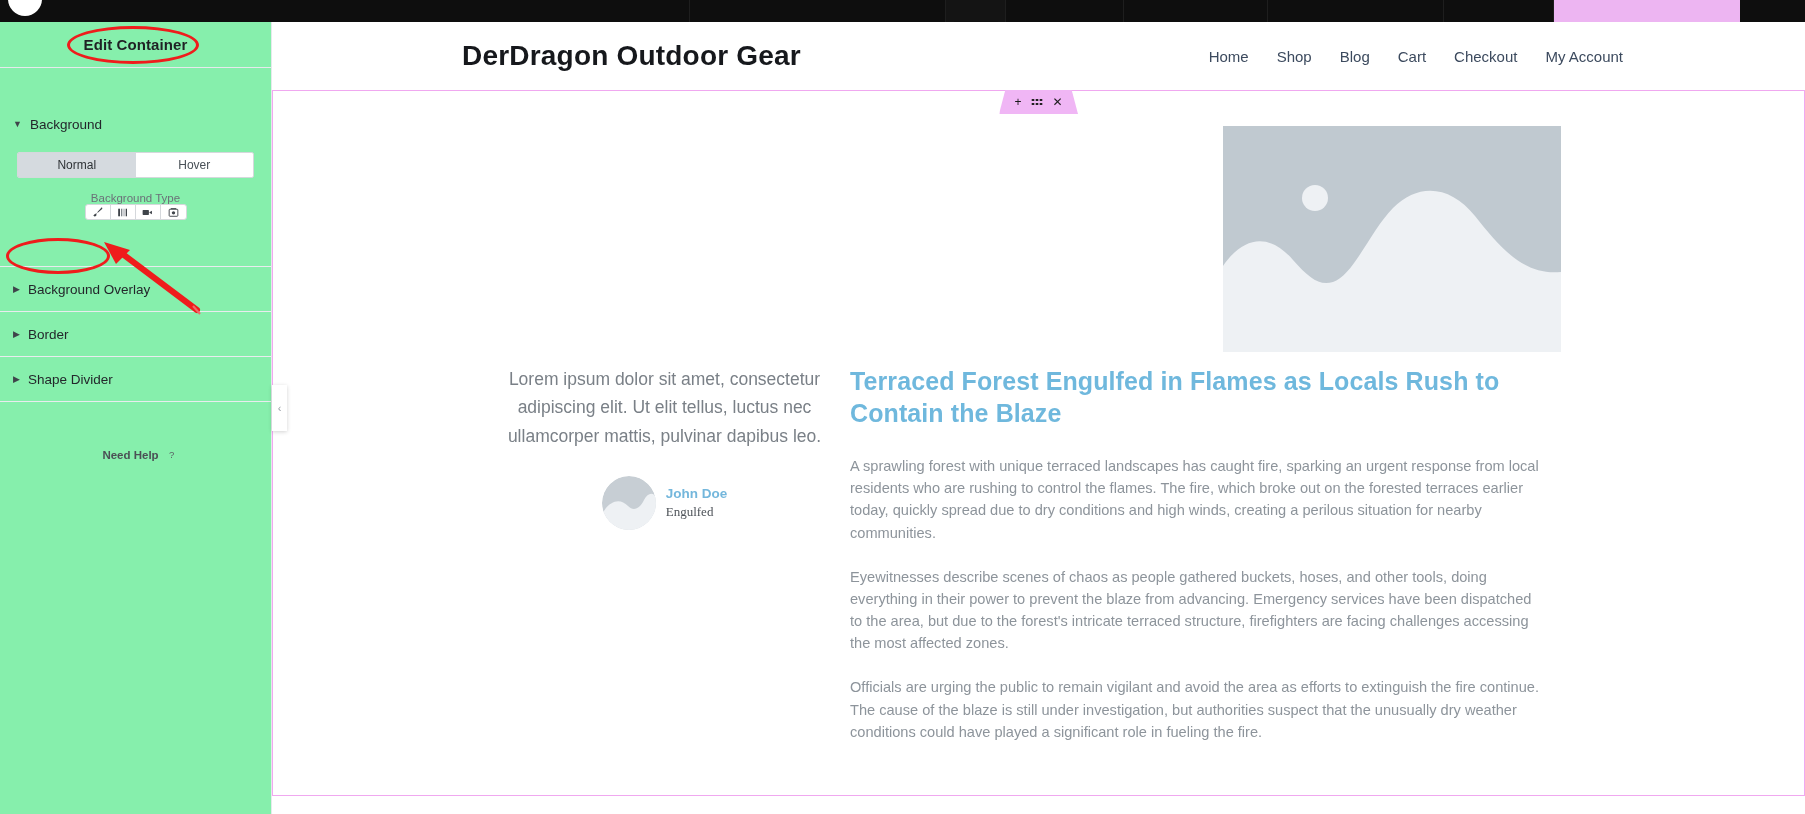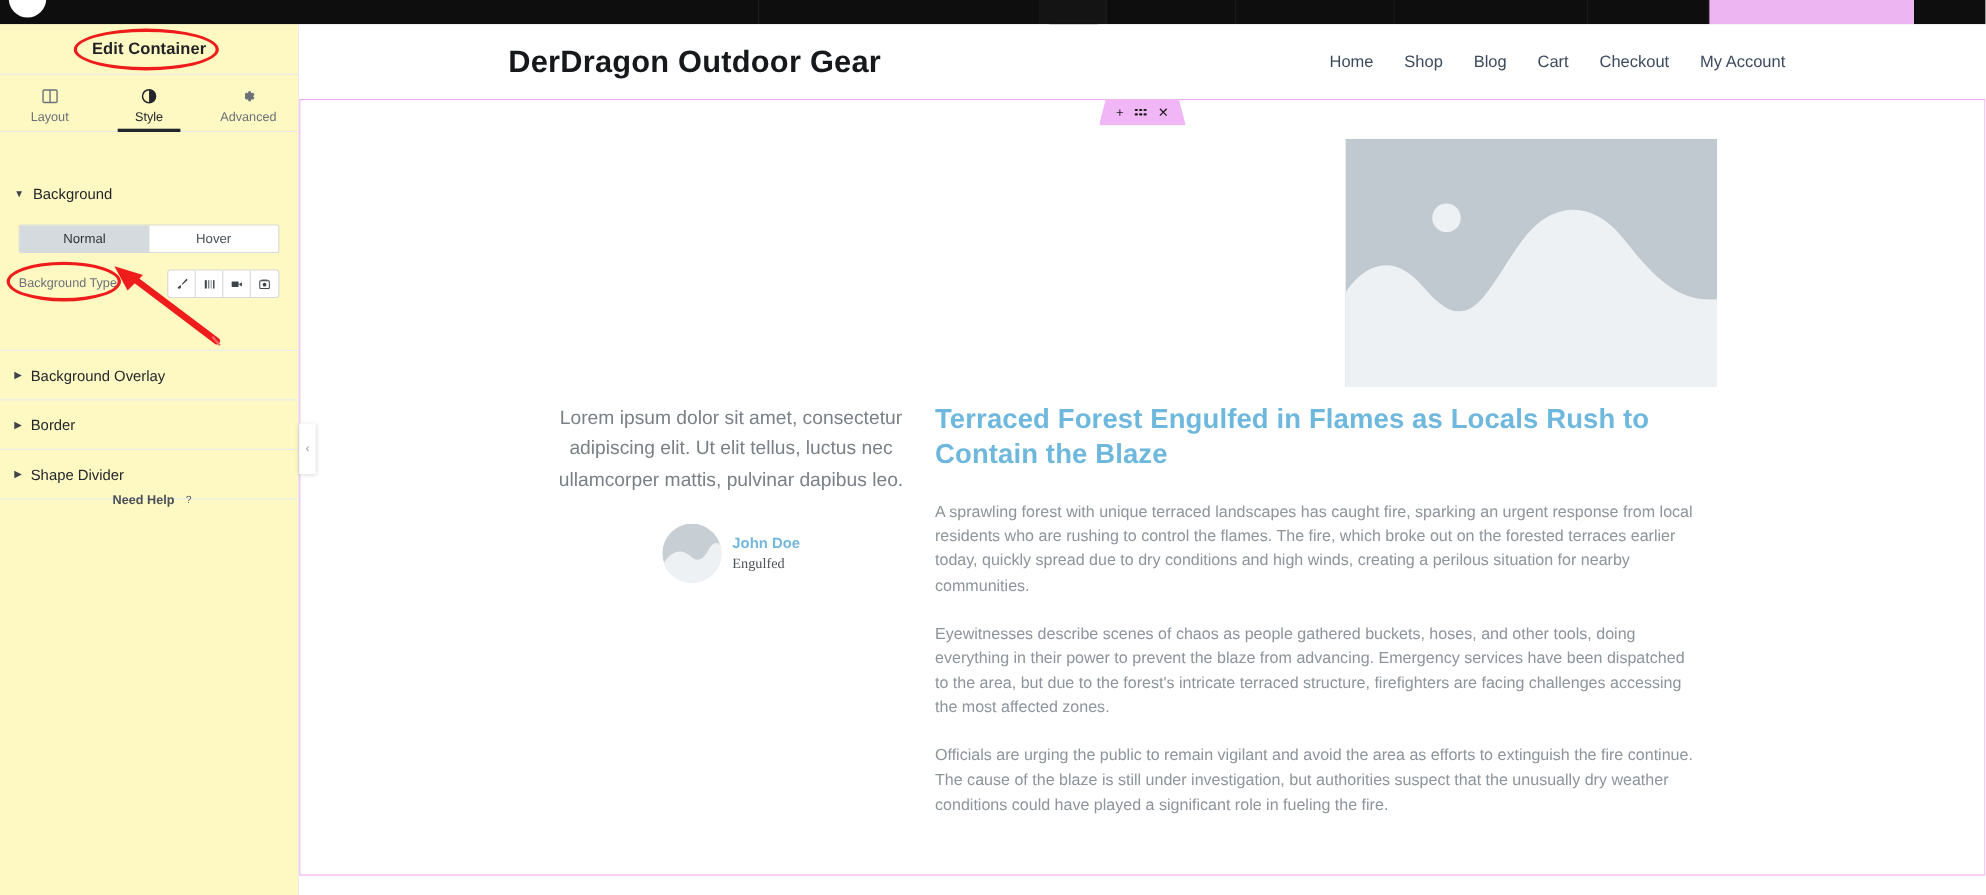--- a/index.html
+++ b/index.html
@@ -35,21 +35,21 @@
   .chrome-circle {
     position: absolute; left: 8px; top: -18px;
     width: 34px; height: 34px; border-radius: 50%;
     background: #ffffff;
   }
 
   
   .panel {
     position: absolute; top: 22px; left: 0;
     width: 272px; height: 792px;
-    background: #fef9c3;
+    background: #86efac;
     border-right: 1px solid #e6e9ec;
   }
   .panel-title-row {
     height: 46px; display: flex; align-items: center; justify-content: center;
     border-bottom: 1px solid #e6e9ec;
     position: relative;
   }
   .panel-title {
     font-size: 15px; font-weight: bold; color: #1f2124; letter-spacing: .1px;
   }
@@ -88,21 +88,21 @@
     display: flex; border: 1px solid #d5d8dc; border-radius: 2px; overflow: hidden;
   }
   .nh-btn {
     flex: 1; display: flex; align-items: center; justify-content: center;
     font-size: 12px; color: #495057; cursor: pointer; background: #fff;
   }
   .nh-btn.active { background: #d5dadf; color: #2f3337; }
 
   .ctrl-row {
     margin: 14px 17px 0 17px; height: 28px;
-    display: flex; align-items: center; justify-content: space-between;
+    display: flex; align-items: center; justify-content: space-between; flex-direction: column;
   }
   .ctrl-label { font-size: 11.5px; color: #6b7178; }
   .bg-type-group {
     display: flex; border: 1px solid #d5d8dc; border-radius: 3px; overflow: hidden;
     height: 26px; background: #fff;
   }
   .bg-type-btn {
     width: 25px; display: flex; align-items: center; justify-content: center;
     border-right: 1px solid #d5d8dc; cursor: pointer; color: #3f444a;
   }
@@ -236,43 +236,20 @@
     <div class="chrome-circle"></div>
   </div>
 
   <div class="panel">
 
     <div class="panel-title-row">
       <div class="panel-title">Edit Container</div>
       <div class="ellipse-annot ellipse-title"></div>
     </div>
 
-    <div class="tabs">
-      <div class="tab">
-        <svg class="ticon" viewBox="0 0 24 24">
-          <rect x="3" y="4" width="18" height="16" rx="1.6" fill="none" stroke="#6b7178" stroke-width="1.8"></rect>
-          <line x1="12" y1="4" x2="12" y2="20" stroke="#6b7178" stroke-width="1.8"></line>
-        </svg>
-        <span>Layout</span>
-      </div>
-      <div class="tab active">
-        <svg class="ticon" viewBox="0 0 24 24">
-          <circle cx="12" cy="12" r="8.4" fill="none" stroke="#23272b" stroke-width="1.9"></circle>
-          <path d="M12 3.6 A8.4 8.4 0 0 1 12 20.4 Z" fill="#23272b"></path>
-        </svg>
-        <span>Style</span>
-      </div>
-      <div class="tab">
-        <svg class="ticon" viewBox="0 0 24 24">
-          <path fill="#6b7178" d="M12 8.2a3.8 3.8 0 1 0 0 7.6 3.8 3.8 0 0 0 0-7.6zm0 5.9a2.1 2.1 0 1 1 0-4.2 2.1 2.1 0 0 1 0 4.2z"></path>
-          <path fill="#6b7178" d="M20.3 13.6l-1.6-.9c.1-.5.1-1 0-1.5l1.6-.9-1.7-3-1.6.9c-.4-.3-.8-.6-1.3-.8V5.6h-3.4v1.8c-.5.2-.9.4-1.3.8l-1.6-.9-1.7 3 1.6.9c-.1.5-.1 1 0 1.5l-1.6.9 1.7 3 1.6-.9c.4.3.8.6 1.3.8v1.8h3.4v-1.8c.5-.2.9-.4 1.3-.8l1.6.9 1.7-3z"></path>
-        </svg>
-        <span>Advanced</span>
-      </div>
-    </div>
 
     <div class="panel-spacer"></div>
 
     <div class="section-head">
       <span class="caret">▼</span>
       <span class="stext">Background</span>
     </div>
 
     <div class="normal-hover">
       <div class="nh-btn active">Normal</div>

